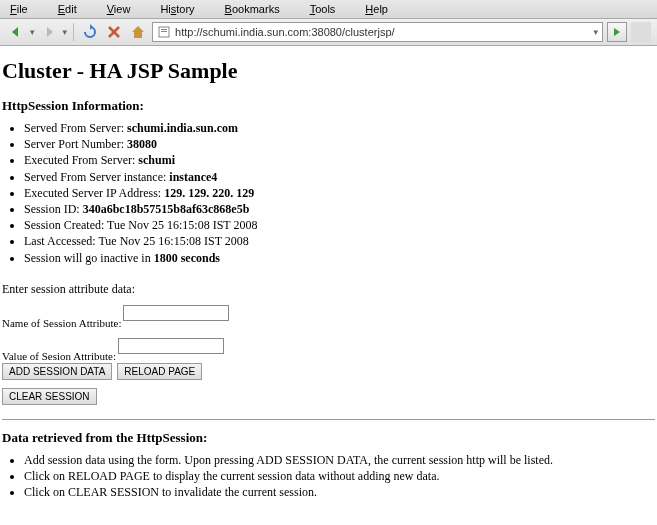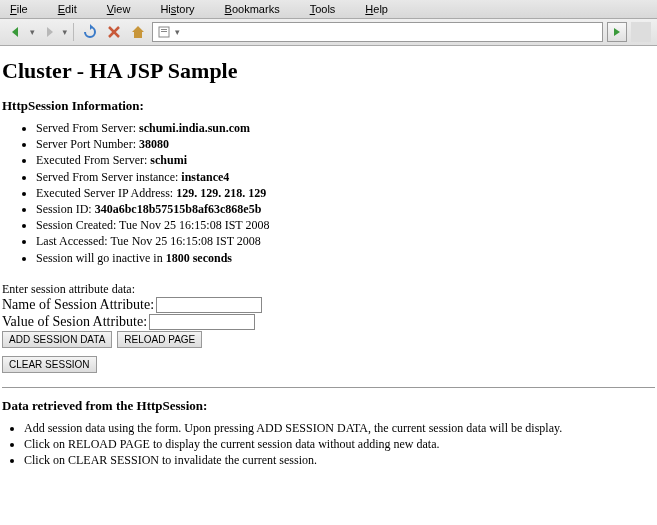--- a/index.html
+++ b/index.html
@@ -15,27 +15,27 @@
     .url-bar { flex: 1; display: flex; align-items: center; border: 1px solid #999; background: #fff; height: 20px; padding: 0 4px; font-family: Arial, sans-serif; font-size: 11px; }
     .url-icon { width: 14px; height: 14px; margin-right: 4px; display: flex; align-items: center; justify-content: center; }
     .url-text { flex: 1; color: #333; }
     .dropdown-arrow { color: #666; font-size: 9px; cursor: pointer; }
     .go-btn { width: 20px; height: 20px; border: 1px solid #999; background: linear-gradient(#f8f8f8,#e0e0e0); display: flex; align-items: center; justify-content: center; cursor: pointer; }
     .throbber { width: 20px; height: 20px; background: #ddd; }
     
     .content { padding: 4px 2px; }
     h2.page-title { font-size: 22px; font-weight: bold; margin: 8px 0 14px 0; }
     .section-head { font-weight: bold; font-size: 13px; margin: 4px 0 6px 0; }
-    ul.info-list { list-style: disc; margin-left: 34px; font-size: 12px; line-height: 1.35; }
+    ul.info-list { list-style: disc; margin-left: 22px; font-size: 12px; line-height: 1.35; }
     ul.info-list li { margin-bottom: 0; }
     .bold { font-weight: bold; }
     
     .form-sect { margin-top: 16px; font-size: 12px; }
     .form-row { display: flex; align-items: center; margin-bottom: 1px; }
-    .form-label { font-size: 14px; }
+    .form-label { font-size: 11px; margin-top: 20px; }
     .text-input { border: 1px solid #888; height: 16px; width: 106px; font-size: 11px; padding: 0 2px; margin-left: 2px; }
     .btn-row { margin-top: 0; }
     .btn { font-family: Arial, sans-serif; font-size: 10px; padding: 2px 6px; background: linear-gradient(#f4f4f4,#dcdcdc); border: 1px solid #999; cursor: pointer; margin-right: 2px; }
     .btn-row2 { margin-top: 8px; }
     
     hr.divider { margin: 14px 0 10px 0; border: none; border-top: 1px solid #999; }
     
     .instr-head { font-weight: bold; font-size: 13px; margin: 14px 0 8px 0; }
     ul.instr-list { list-style: disc; margin-left: 22px; font-size: 12px; line-height: 1.35; }
   </style>
@@ -84,41 +84,42 @@
       </svg>
   </span>
   <div class="url-bar">
     <span class="url-icon">
       <svg width="12" height="12" viewBox="0 0 12 12">
           <rect x="1" y="1" width="10" height="10" fill="#fff" stroke="#888"></rect>
           <rect x="3" y="3" width="6" height="1" fill="#888"></rect>
           <rect x="3" y="5" width="6" height="1" fill="#888"></rect>
         </svg>
     </span>
+    <span class="url-text">http://schumi.india.sun.com:38080/clusterjsp/</span>
     <span class="dropdown-arrow">▾</span>
   </div>
   <span class="go-btn">
     <svg width="12" height="12" viewBox="0 0 12 12">
         <path d="M3 2 L9 6 L3 10 Z" fill="#3a9a3a"></path>
       </svg>
   </span>
   <span class="throbber"></span>
 </div>
 
 <div class="content">
   <h2 class="page-title">Cluster - HA JSP Sample</h2>
 
   <div class="section-head">HttpSession Information:</div>
 
   <ul class="info-list">
     <li><span>Served From Server: </span><span class="bold">schumi.india.sun.com</span></li>
     <li><span>Server Port Number: </span><span class="bold">38080</span></li>
     <li><span>Executed From Server: </span><span class="bold">schumi</span></li>
     <li><span>Served From Server instance: </span><span class="bold">instance4</span></li>
-    <li><span>Executed Server IP Address: </span><span class="bold">129. 129. 218. 129</span></li>
+    <li><span>Executed Server IP Address: </span><span class="bold">129. 129. 220. 129</span></li>
     <li><span>Session ID: </span><span class="bold">340a6bc18b57515b8af63c868e5b</span></li>
     <li><span>Session Created: Tue Nov 25 16:15:08 IST 2008</span><span class="bold"></span></li>
     <li><span>Last Accessed: Tue Nov 25 16:15:08 IST 2008</span><span class="bold"></span></li>
     <li><span>Session will go inactive in </span><span class="bold">1800 seconds</span></li>
   </ul>
 
   <div class="form-sect">
     <div>Enter session attribute data:</div>
     <div class="form-row">
       <span class="form-label">Name of Session Attribute:</span>
@@ -135,17 +136,17 @@
     <div class="btn-row2">
       <button class="btn">CLEAR SESSION</button>
     </div>
   </div>
 
   <hr class="divider">
 
   <div class="section-head">Data retrieved from the HttpSession:</div>
 
   <ul class="instr-list">
-    <li>Add session data using the form. Upon pressing ADD SESSION DATA, the current session data will be display.</li>
+    <li>Add session data using the form. Upon pressing ADD SESSION DATA, the current session http will be listed.</li>
     <li>Click on RELOAD PAGE to display the current session data without adding new data.</li>
     <li>Click on CLEAR SESSION to invalidate the current session.</li>
   </ul>
 </div>
 
 </body></html>

